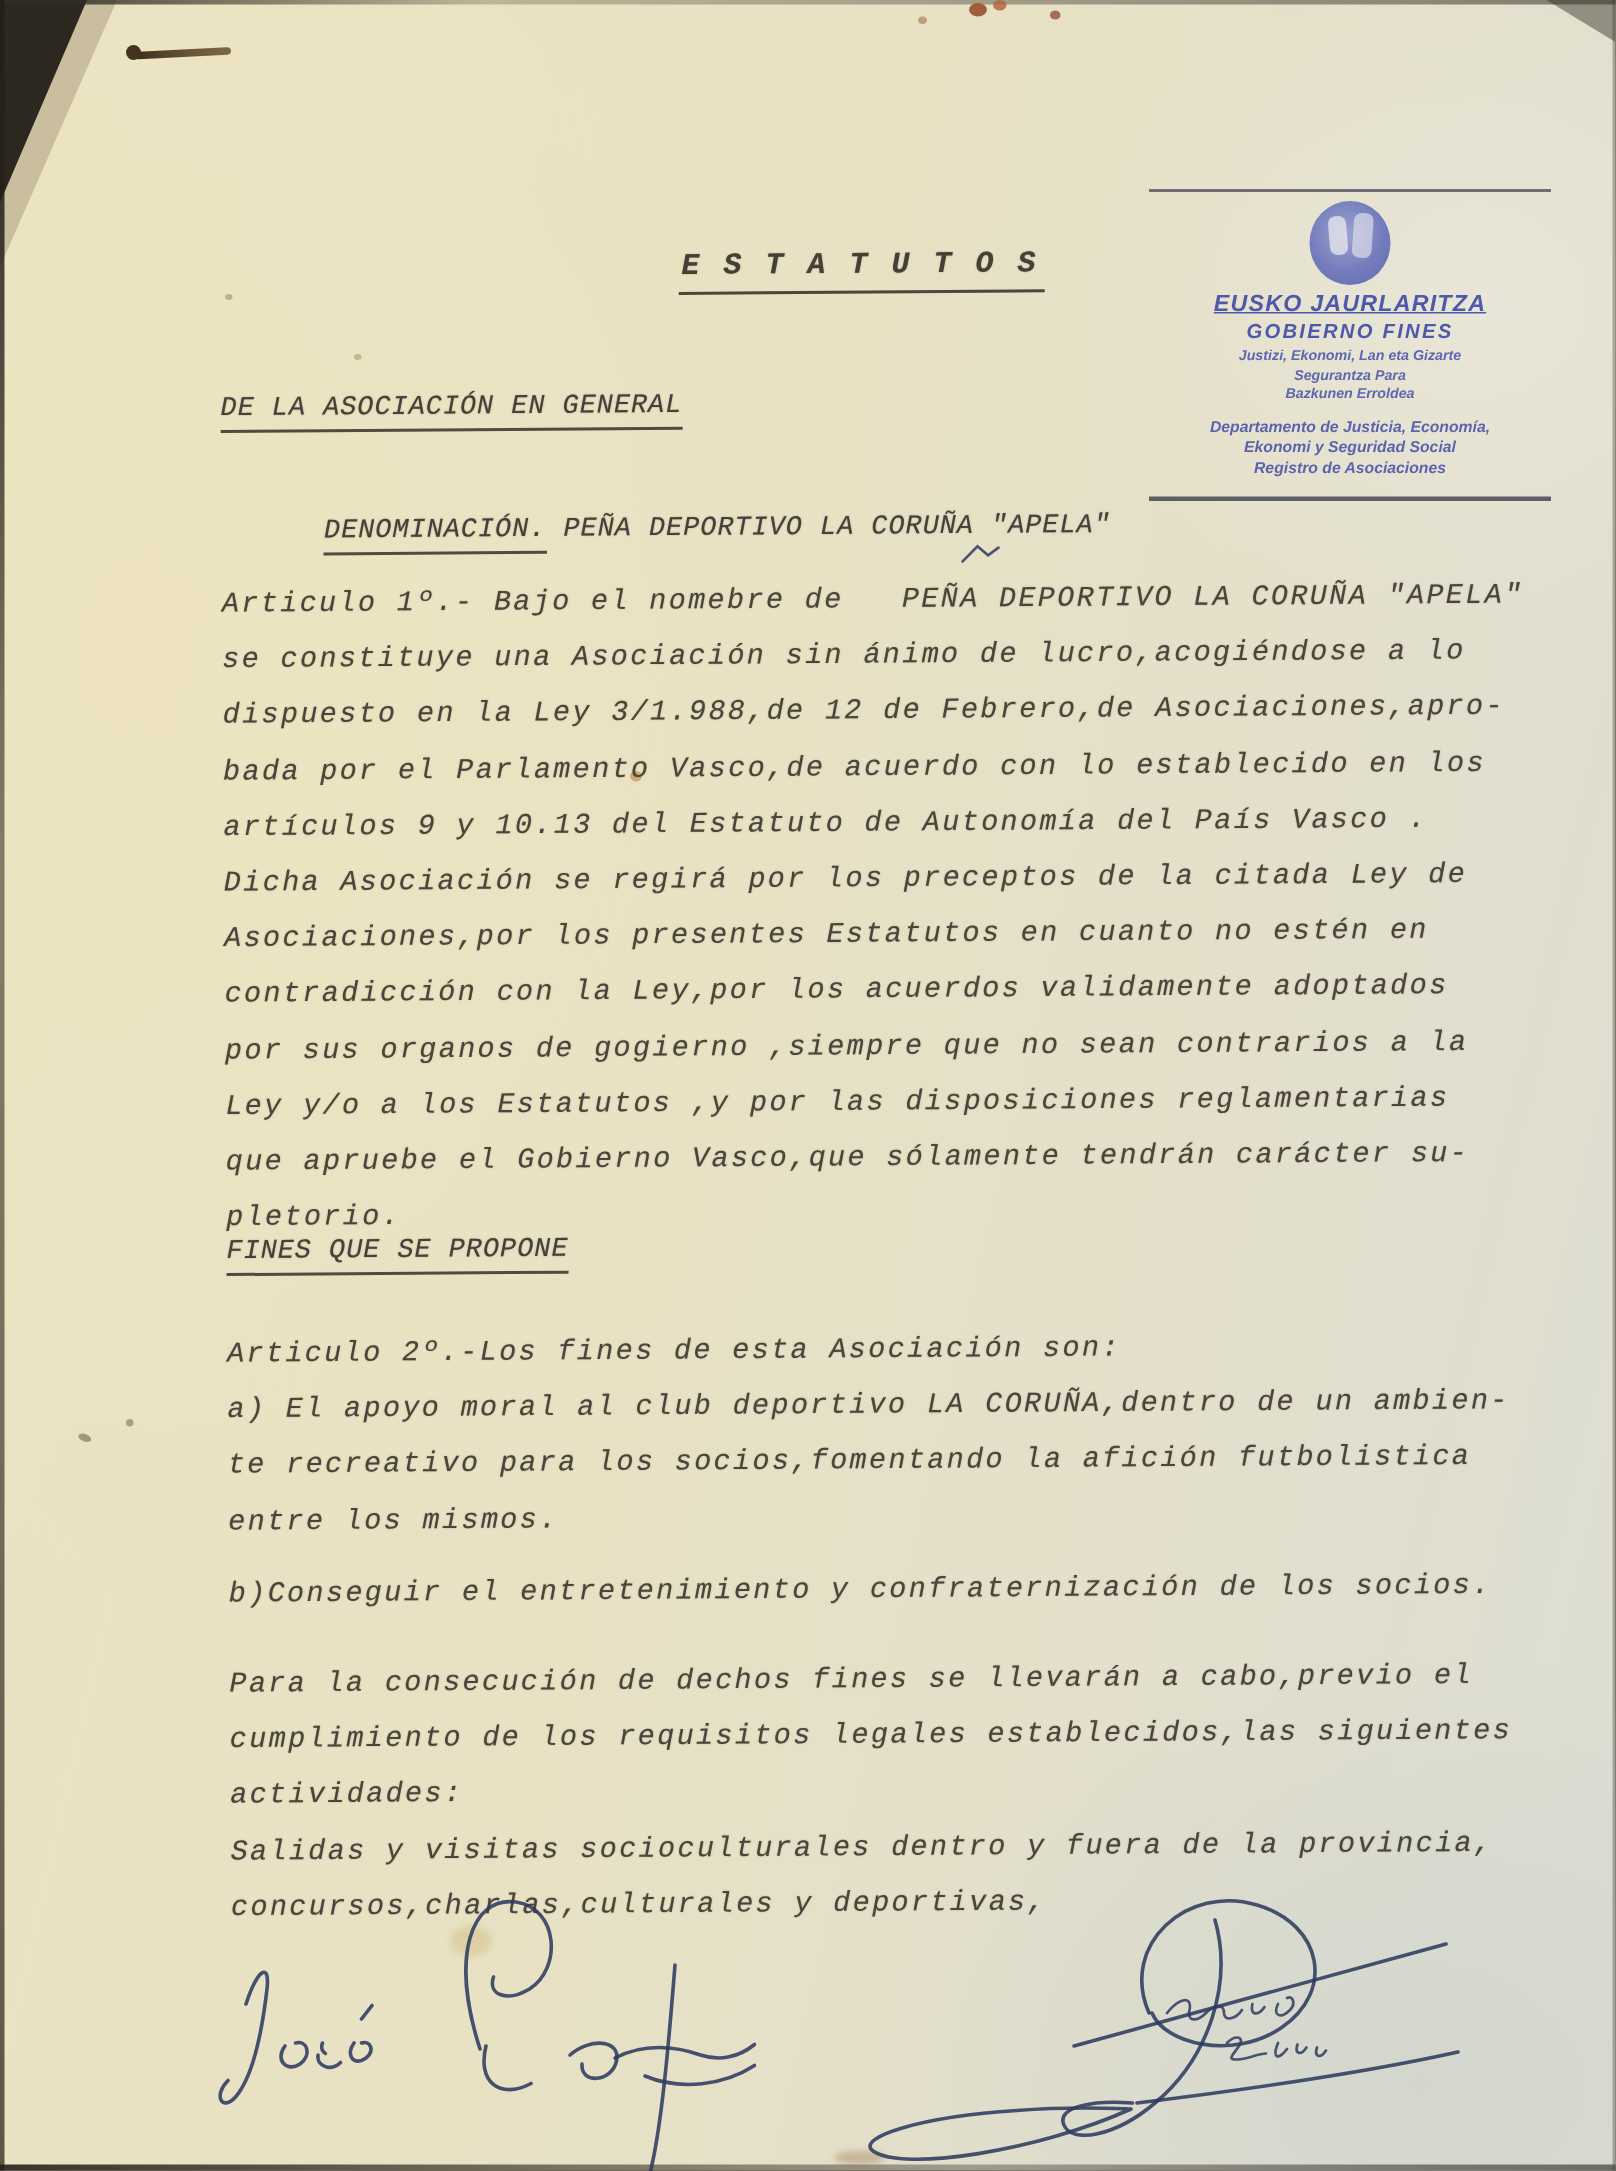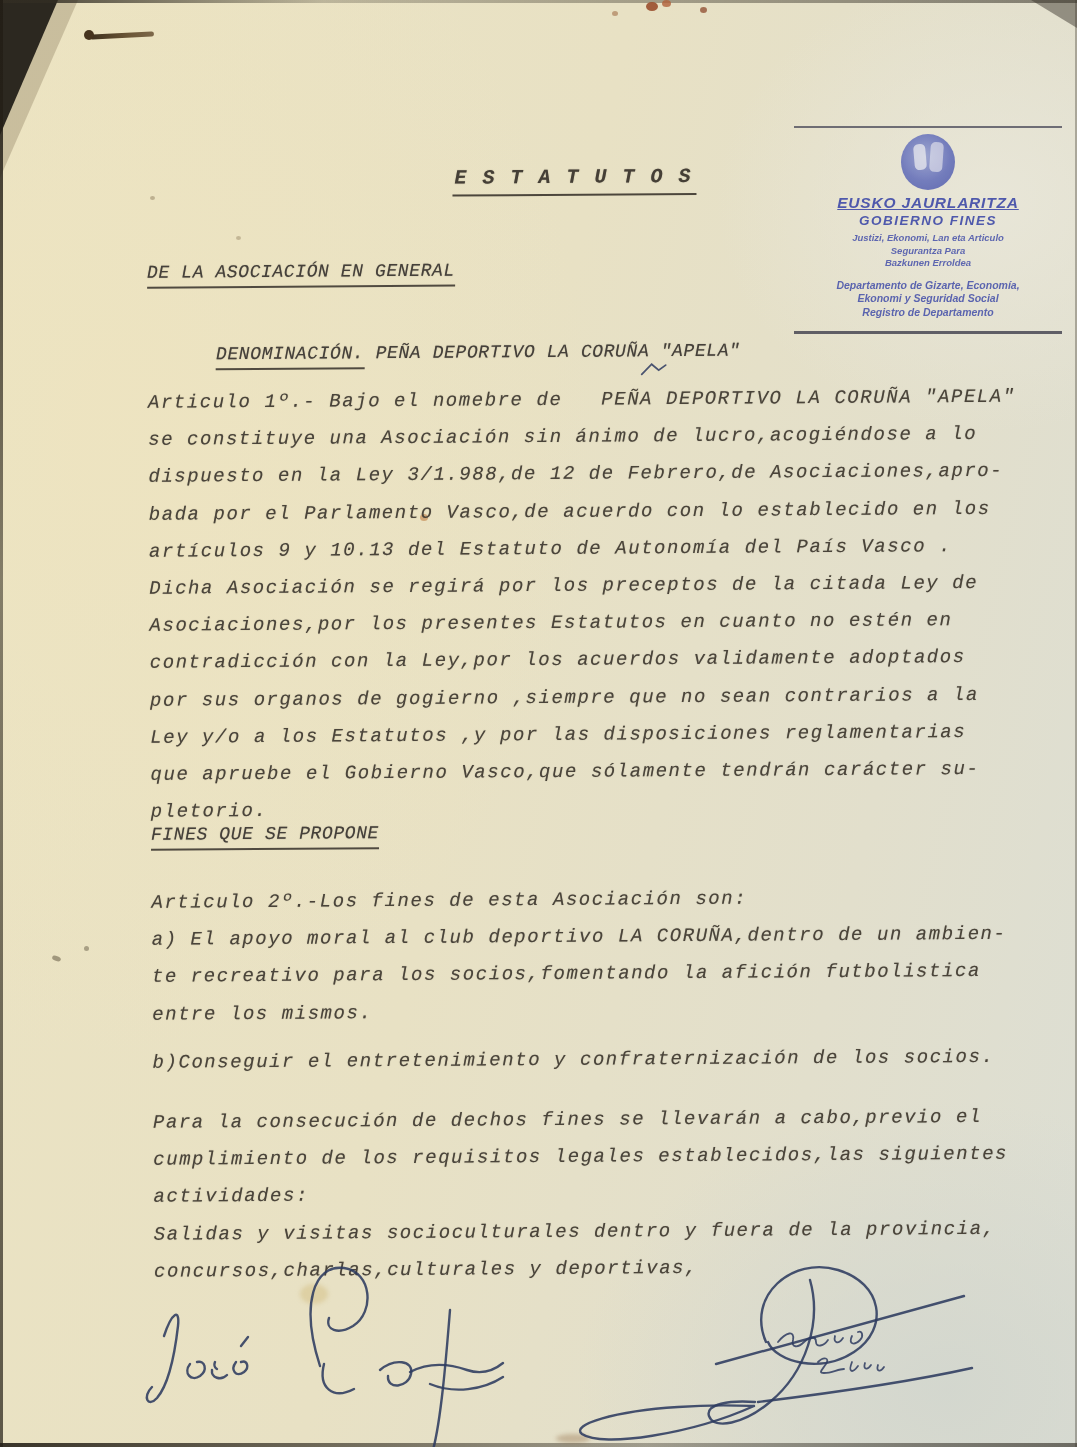--- a/index.html
+++ b/index.html
@@ -39,21 +39,21 @@
   .st11{left:236px;top:236px;width:5px;height:4px;background:rgba(120,100,70,.35);}
   
   .typed{position:absolute;inset:0;transform:rotate(-0.4deg);transform-origin:540px 700px;color:#4a443a;}
   .line{white-space:pre;font-size:19px;line-height:37.2px;letter-spacing:1.55px;text-shadow:0 0 1px rgba(74,68,58,.45);}
   .block{position:absolute;}
   .doc-title{position:absolute;left:456px;top:166px;font-size:20px;font-weight:bold;letter-spacing:2px;color:#453f36;border-bottom:2.5px solid #4c463c;padding:0 4px 5px 2px;white-space:pre;text-shadow:0 0 1px rgba(70,64,54,.5);}
   .heading{position:absolute;font-size:18px;letter-spacing:.6px;white-space:pre;color:#45403a;border-bottom:2px solid #504a40;padding-bottom:4px;text-shadow:0 0 1px rgba(70,64,54,.5);}
   .denom{position:absolute;font-size:18px;letter-spacing:.6px;white-space:pre;color:#45403a;text-shadow:0 0 1px rgba(70,64,54,.5);}
   .denom .lbl{border-bottom:2px solid #504a40;padding-bottom:4px;}
   
-  .stamp{position:absolute;left:794px;top:126px;width:268px;text-align:center;font-family:"Liberation Sans",sans-serif;color:#4f59ac;border-top:2.5px solid rgba(70,70,85,.75);border-bottom:3.5px solid rgba(62,62,76,.8);padding:4px 0 12px 0;filter:blur(.45px);}
+  .stamp{position:absolute;left:766px;top:126px;width:268px;text-align:center;font-family:"Liberation Sans",sans-serif;color:#4f59ac;border-top:2.5px solid rgba(70,70,85,.75);border-bottom:3.5px solid rgba(62,62,76,.8);padding:4px 0 12px 0;filter:blur(.45px);}
   .seal{width:54px;height:56px;border-radius:50%;margin:2px auto 4px auto;background:radial-gradient(circle at 45% 40%,#97a0cf 0%,#6a74ba 55%,#5560ae 100%);position:relative;opacity:.92;}
   .seal:before{content:"";position:absolute;left:13px;top:10px;width:12px;height:26px;background:rgba(235,235,240,.75);border-radius:5px;transform:rotate(-5deg);}
   .seal:after{content:"";position:absolute;left:29px;top:8px;width:13px;height:30px;background:rgba(228,228,238,.65);border-radius:5px;transform:rotate(4deg);}
   .stamp .l1{font-size:15.5px;font-weight:bold;letter-spacing:.8px;text-decoration:underline;}
   .stamp .l2{font-size:13.5px;font-weight:bold;letter-spacing:1.5px;margin-top:1px;}
   .stamp .small{font-size:9.5px;line-height:12.5px;margin-top:4px;font-weight:bold;opacity:.9;}
   .stamp .dept{font-size:10.5px;line-height:13.5px;margin-top:9px;font-weight:bold;opacity:.92;}
   
   .sig-svg{position:absolute;left:118px;top:1244px;}
   .ink{stroke:#2e3b60;stroke-width:2.4;fill:none;stroke-linecap:round;stroke-linejoin:round;opacity:.88;}
@@ -139,28 +139,28 @@
     <svg class="pen-mark" width="34" height="16">
       <path d="M2,13 L12,3 L19,9 L26,4" class="ink-thin"></path>
     </svg>
   </div>
 
   <div class="stamp">
     <div class="seal"></div>
     <div class="l1">EUSKO JAURLARITZA</div>
     <div class="l2">GOBIERNO FINES</div>
     <div class="small">
-        <div>Justizi, Ekonomi, Lan eta Articulo</div>
+        <div>Justizi, Ekonomi, Lan eta Gizarte</div>
         <div>Segurantza Para</div>
         <div>Bazkunen Erroldea</div>
       </div>
     <div class="dept">
-        <div>Departamento de Gizarte, Economía,</div>
+        <div>Departamento de Justicia, Economía,</div>
         <div>Ekonomi y Seguridad Social</div>
-        <div>Registro de Departamento</div>
+        <div>Registro de Asociaciones</div>
       </div>
   </div>
 
   <svg class="sig-svg" width="880" height="210" viewBox="0 0 880 210">
 
     <g>
       <path class="ink" d="M46,92 c8,-24 16,-28 14,-10 c-3,26 -9,58 -21,72 c-9,10 -15,-1 -5,-11"></path>
       <path class="ink" d="M72,120 c-7,9 1,18 10,12 c8,-6 5,-16 -3,-14"></path>
       <path class="ink" d="M94,126 c-1,8 9,11 15,5 m-12,-13 c-2,5 2,7 2,7"></path>
       <path class="ink" d="M118,118 c-6,8 0,16 8,10 c6,-5 3,-12 -3,-10 m0,-16 l7,-9"></path>

